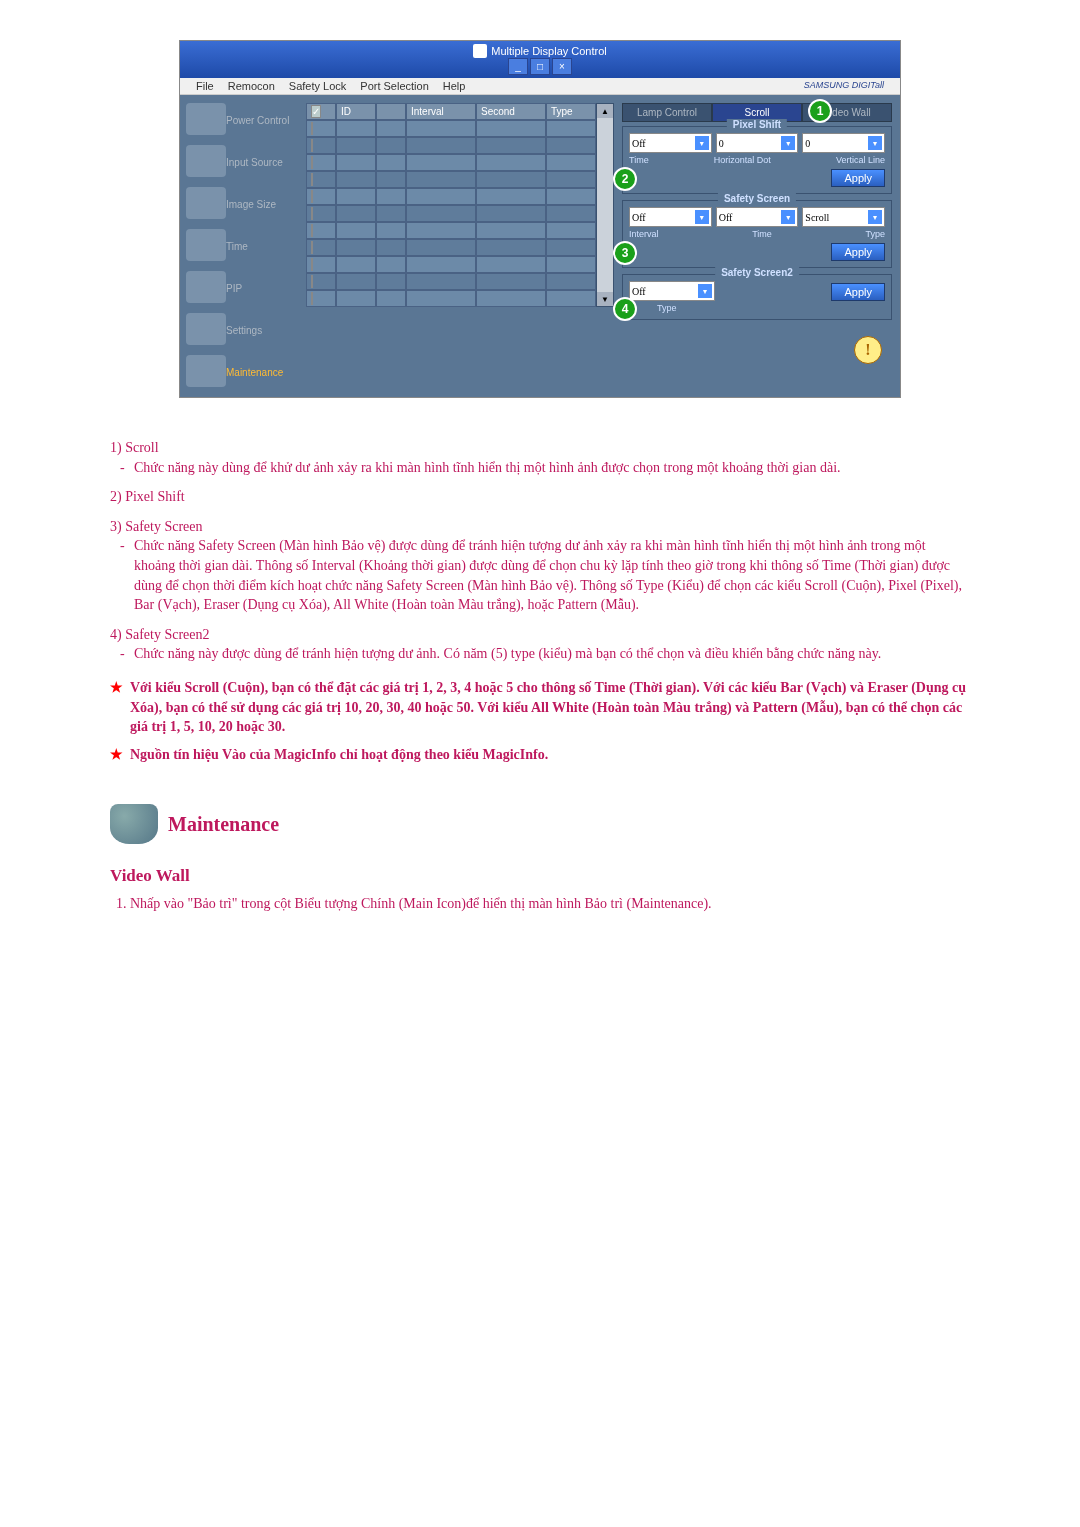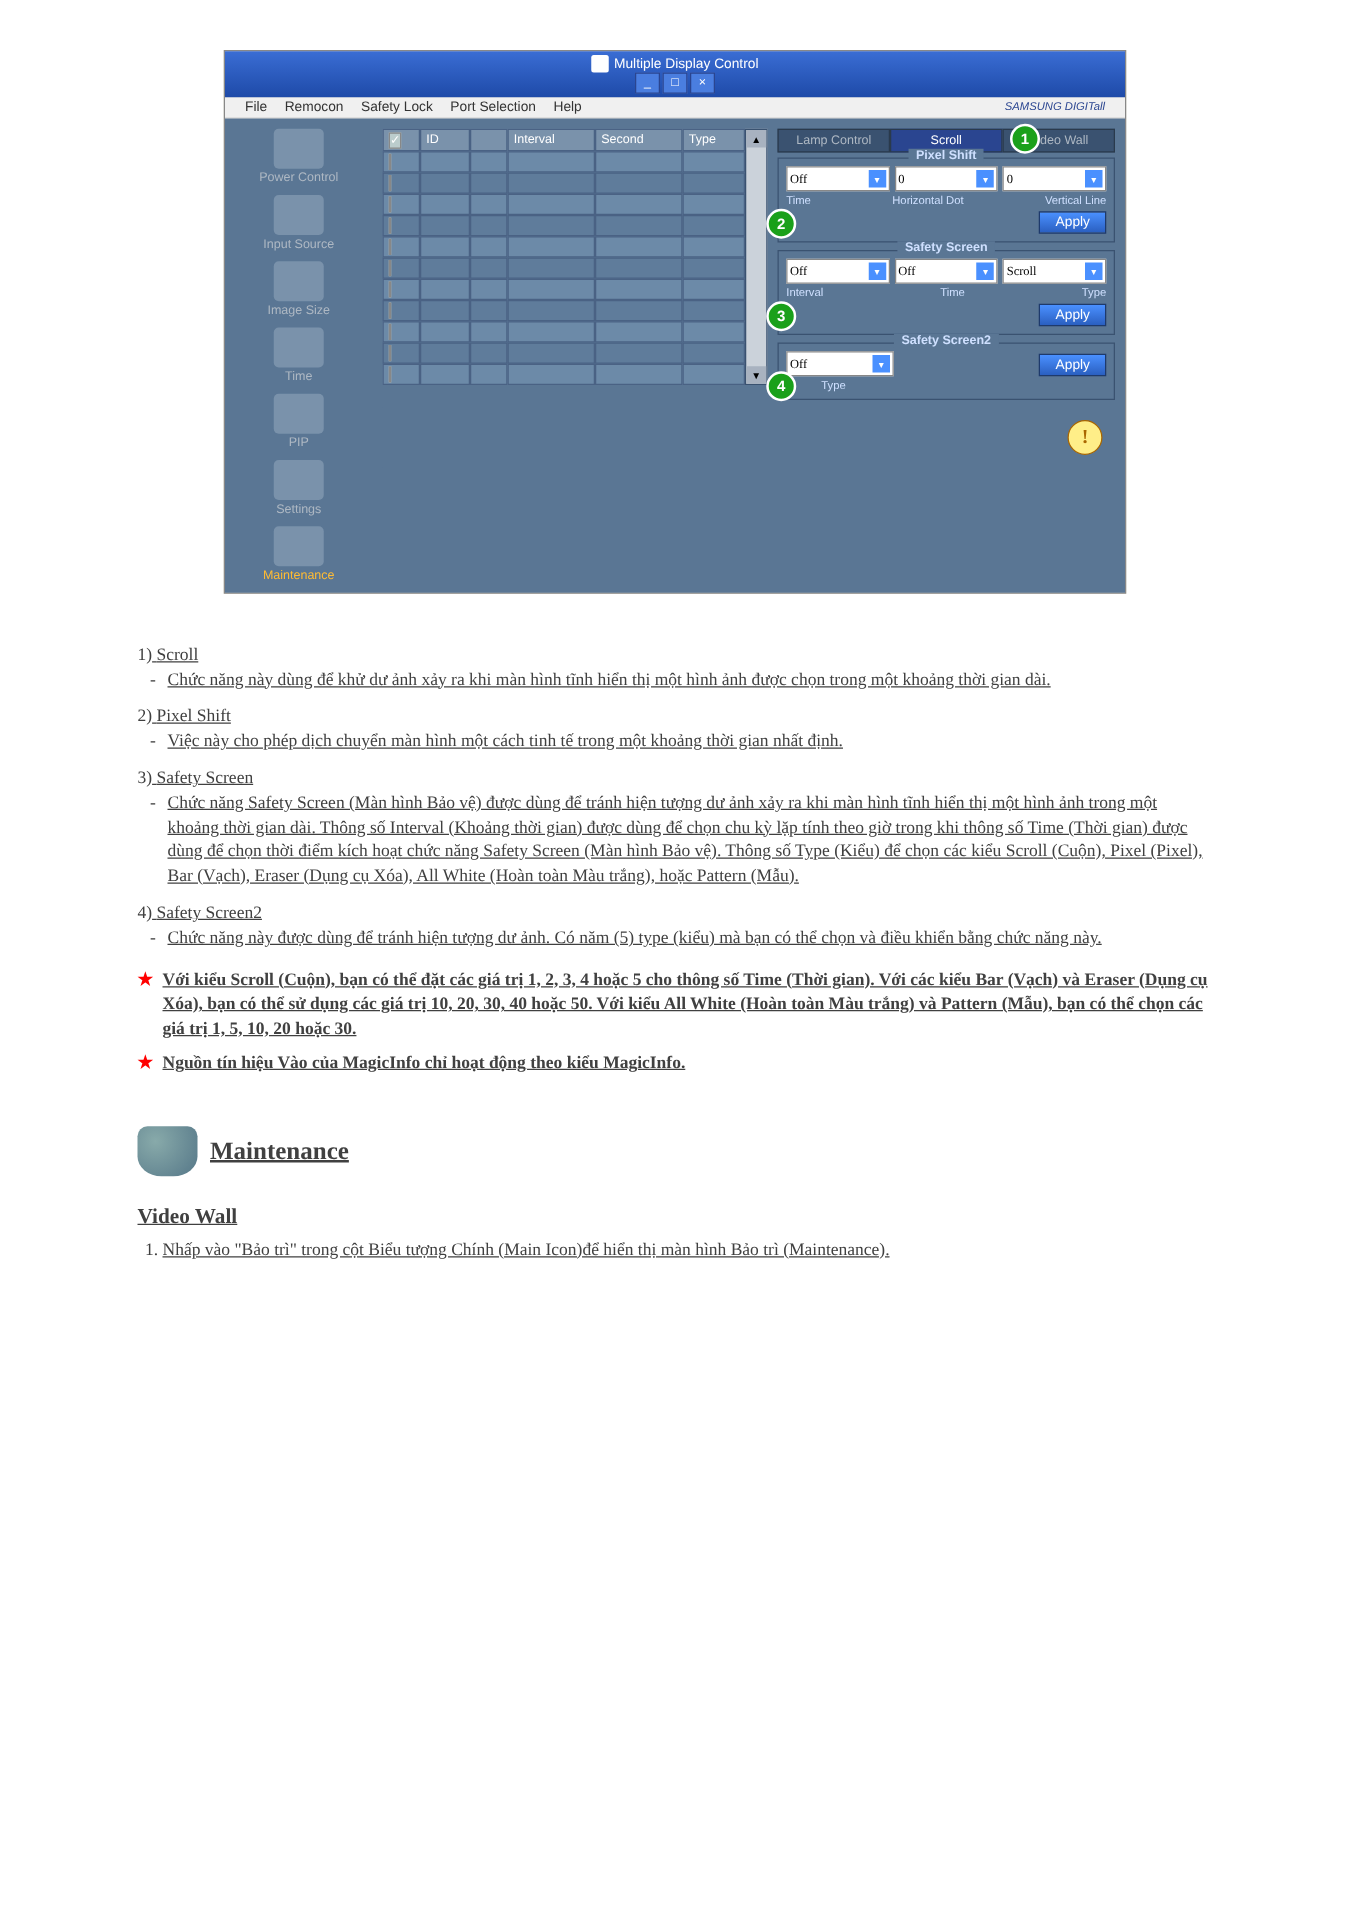--- a/index.html
+++ b/index.html
@@ -67,21 +67,21 @@
     .sidebar {
       width: 110px;
       background: #5a7694;
       padding: 6px 4px;
       display: flex;
       flex-direction: column;
       gap: 4px;
     }
     .sidebar-item {
       display: flex;
-      flex-direction: column;
+      flex-direction: row;
       align-items: center;
       color: #aeb8c3;
       font-size: 10px;
       font-family: Tahoma, sans-serif;
       padding: 2px;
     }
     .sidebar-item.active .sidebar-label { color: #ffbb33; }
     .sidebar-icon {
       width: 40px; height: 32px;
       background: #7a92ab;
@@ -193,21 +193,21 @@
     }
     .info-icon {
       width:26px;height:26px;border-radius:50%;
       background:#ffee88;color:#aa6600;
       display:flex;align-items:center;justify-content:center;
       font-weight:bold;font-size:16px;
       border:1px solid #aa6600;
     }
 
     
-    .doc { width: 860px; margin: 0 auto; font-size: 14px; line-height: 1.4; color:#404040;text-decoration:underline; }
+    .doc { width: 860px; margin: 0 auto; font-size: 14px; line-height: 1.4; color:#be185d; }
     .doc ol.desc { list-style: none; padding-left: 0; }
     .doc ol.desc > li { margin-bottom: 10px; }
     .doc .num-label { display:inline-block; }
     .doc .sub { padding-left: 24px; position: relative; }
     .doc .sub::before { content: "-"; position: absolute; left: 10px; }
     .star-note { position: relative; padding-left: 20px; margin: 8px 0; font-weight: bold; }
     .star-note::before {
       content: "★"; position: absolute; left: 0; top: 0;
       color: #ff0000; font-size: 14px;
     }
@@ -494,21 +494,20 @@
 <div class="doc">
   <ol class="desc">
     <li>
       <span class="num-label">1)</span>
       <span>Scroll</span>
       <div class="sub">Chức năng này dùng để khử dư ảnh xảy ra khi màn hình tĩnh hiển thị một hình ảnh được chọn trong một khoảng thời gian dài.</div>
     </li>
     <li>
       <span class="num-label">2)</span>
       <span>Pixel Shift</span>
-      <div class="sub">Việc này cho phép dịch chuyển màn hình một cách tinh tế trong một khoảng thời gian nhất định.</div>
     </li>
     <li>
       <span class="num-label">3)</span>
       <span>Safety Screen</span>
       <div class="sub">Chức năng Safety Screen (Màn hình Bảo vệ) được dùng để tránh hiện tượng dư ảnh xảy ra khi màn hình tĩnh hiển thị một hình ảnh trong một khoảng thời gian dài.  Thông số Interval (Khoảng thời gian) được dùng để chọn chu kỳ lặp tính theo giờ trong khi thông số Time (Thời gian) được dùng để chọn thời điểm kích hoạt chức năng Safety Screen (Màn hình Bảo vệ). Thông số Type (Kiểu) để chọn các kiểu Scroll (Cuộn), Pixel (Pixel), Bar (Vạch), Eraser (Dụng cụ Xóa), All White (Hoàn toàn Màu trắng), hoặc Pattern (Mẫu).</div>
     </li>
     <li>
       <span class="num-label">4)</span>
       <span>Safety Screen2</span>
       <div class="sub">Chức năng này được dùng để tránh hiện tượng dư ảnh. Có năm (5) type (kiểu) mà bạn có thể chọn và điều khiển bằng chức năng này.</div>

